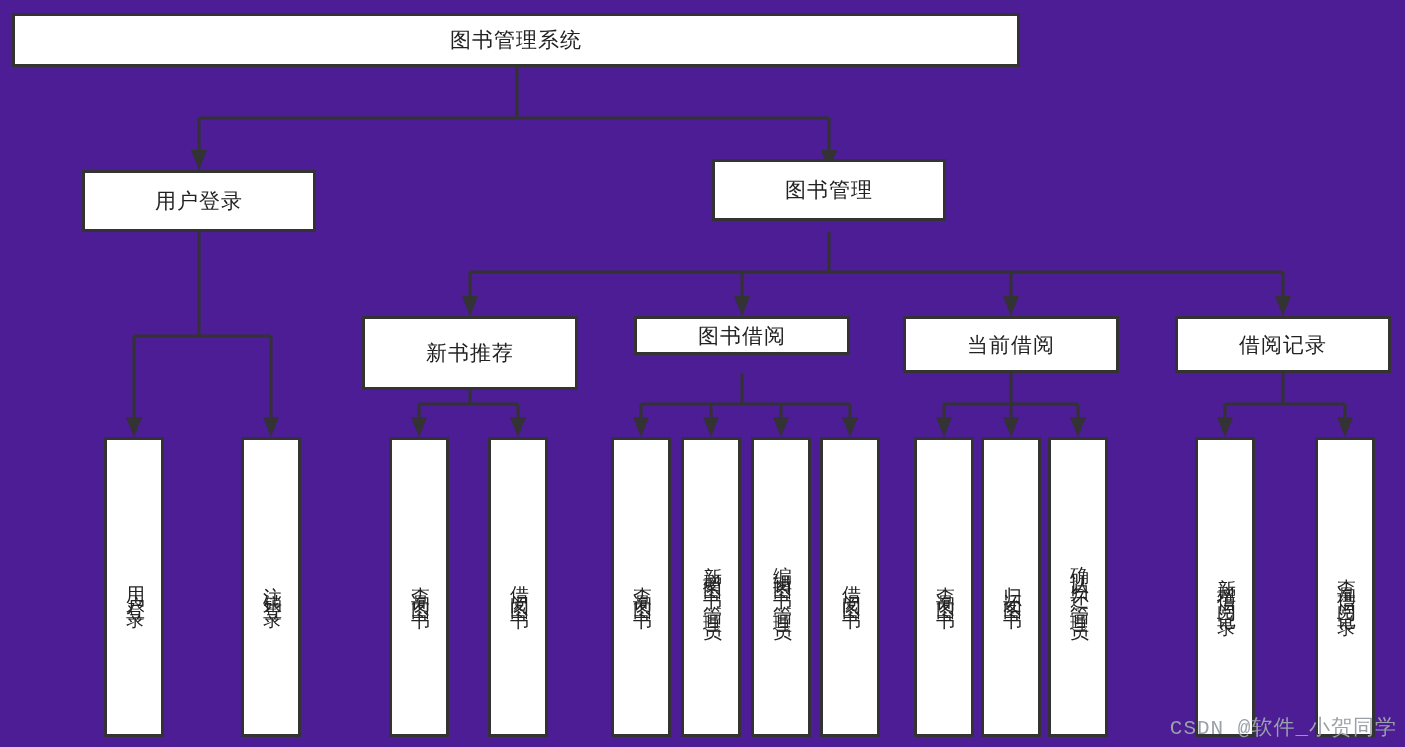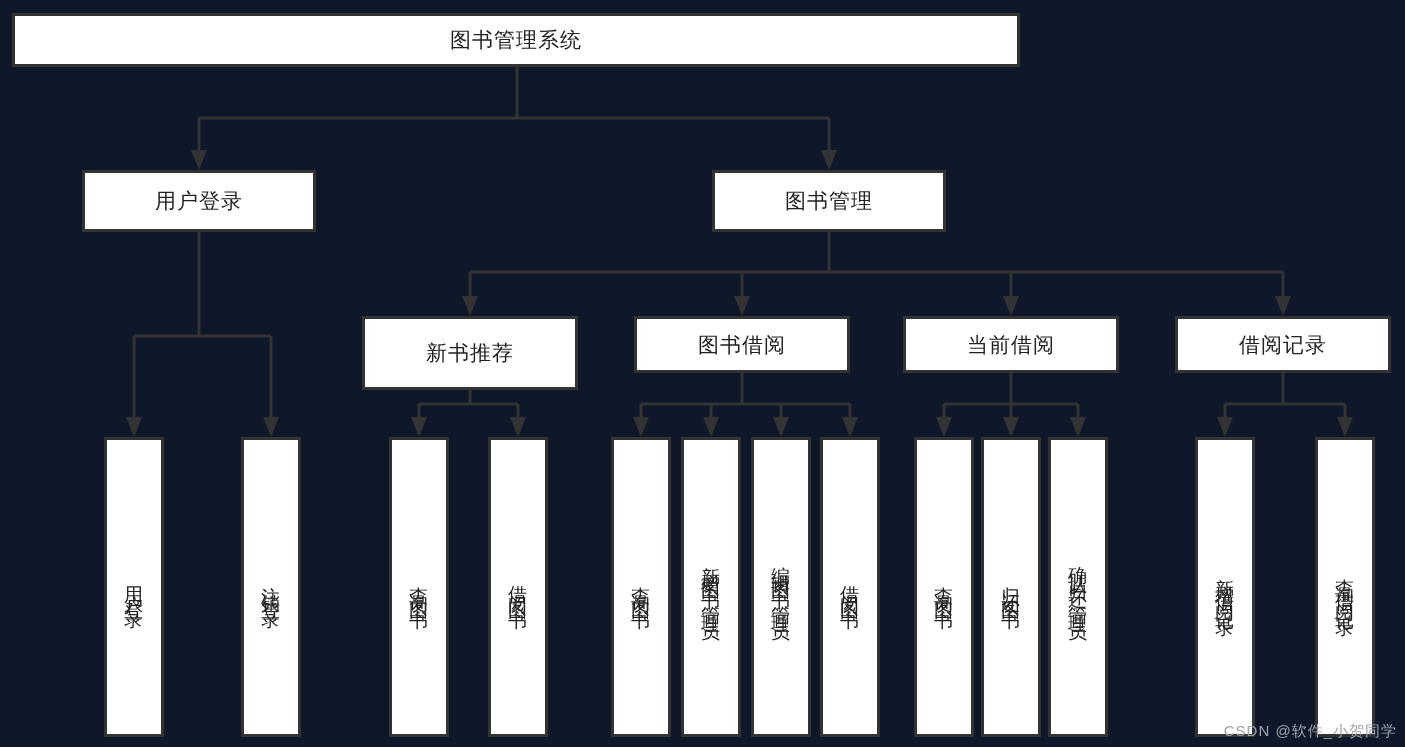--- a/index.html
+++ b/index.html
@@ -4,22 +4,22 @@
 <style>
   html, body {
     margin: 0;
     padding: 0;
     background: #ffffff;
   }
   .canvas {
     position: relative;
     width: 1405px;
     height: 747px;
-    background: #0f172a;
-    font-family: Liberation Sans, sans-serif;
+    background: #4c1d95;
+    font-family: Liberation Mono, monospace;
     overflow: hidden;
   }
   .wires {
     position: absolute;
     left: 0;
     top: 0;
     width: 1405px;
     height: 747px;
   }
   .box {
@@ -41,44 +41,44 @@
     writing-mode: vertical-rl;
     text-orientation: mixed;
     font-size: 19px;
     letter-spacing: 8px;
     line-height: 1;
     white-space: nowrap;
   }
   
   .n-root   { left: 12px;  top: 13px;  width: 1008px; height: 54px; }
   .n-l2a    { left: 82px;  top: 170px; width: 234px;  height: 62px; }
-  .n-l2b    { left: 712px; top: 170px; width: 234px;  height: 62px; }
+  .n-l2b    { left: 712px; top: 159px; width: 234px;  height: 62px; }
   .n-l3a    { left: 362px;  top: 316px; width: 216px; height: 74px; }
-  .n-l3b    { left: 634px;  top: 316px; width: 216px; height: 57px; }
+  .n-l3b    { left: 634px;  top: 316px; width: 216px; height: 39px; }
   .n-l3c    { left: 903px;  top: 316px; width: 216px; height: 57px; text-align: right; }
   .n-l3d    { left: 1175px; top: 316px; width: 216px; height: 57px; }
   .leaf     { top: 437px; width: 60px; height: 300px; }
   .n-g1a { left: 104px; }
   .n-g1b { left: 241px; }
   .n-g2a { left: 389px; }
   .n-g2b { left: 488px; }
   .n-g3a { left: 611px; }
   .n-g3b { left: 681px; }
   .n-g3c { left: 751px; }
   .n-g3d { left: 820px; }
   .n-g4a { left: 914px; }
   .n-g4b { left: 981px; }
   .n-g4c { left: 1048px; }
   .n-g5a { left: 1195px; }
   .n-g5b { left: 1315px; }
   .watermark {
     position: absolute;
     right: 8px;
     bottom: 6px;
-    font-size: 15px;
+    font-size: 21px;
     color: #9aa1a9;
     letter-spacing: 1px;
     z-index: 5;
     white-space: nowrap;
   }
 </style>
 </head>
 <body>
 
 <div class="canvas">

